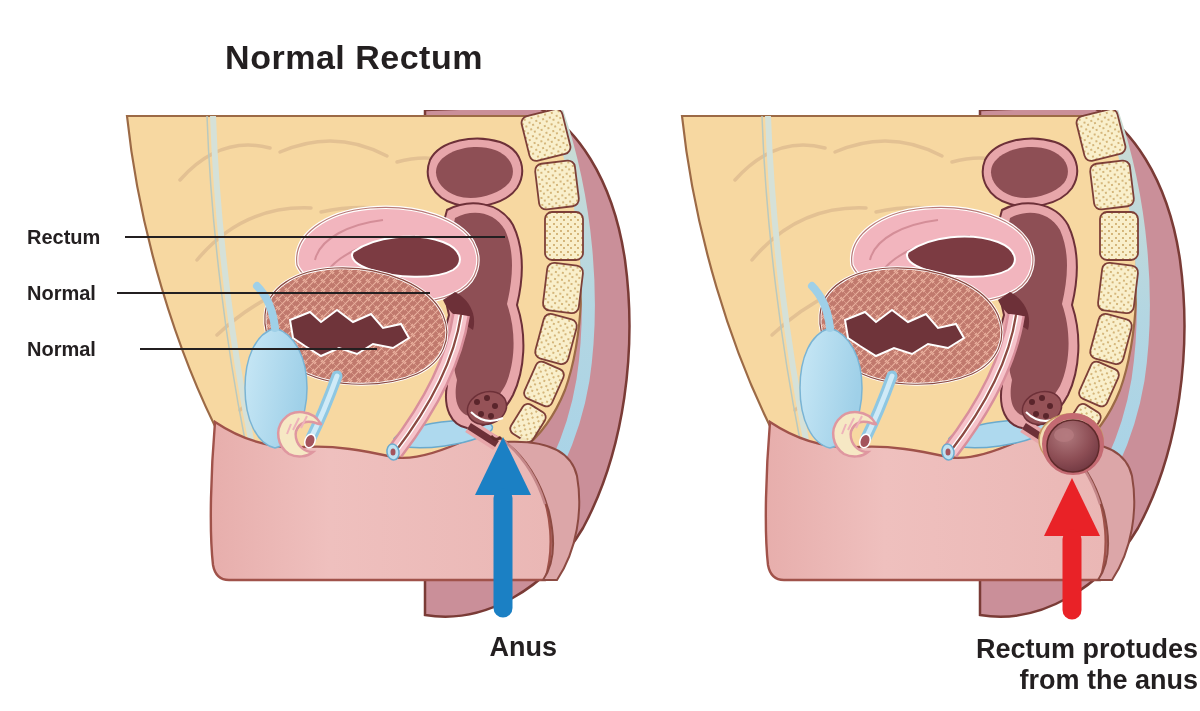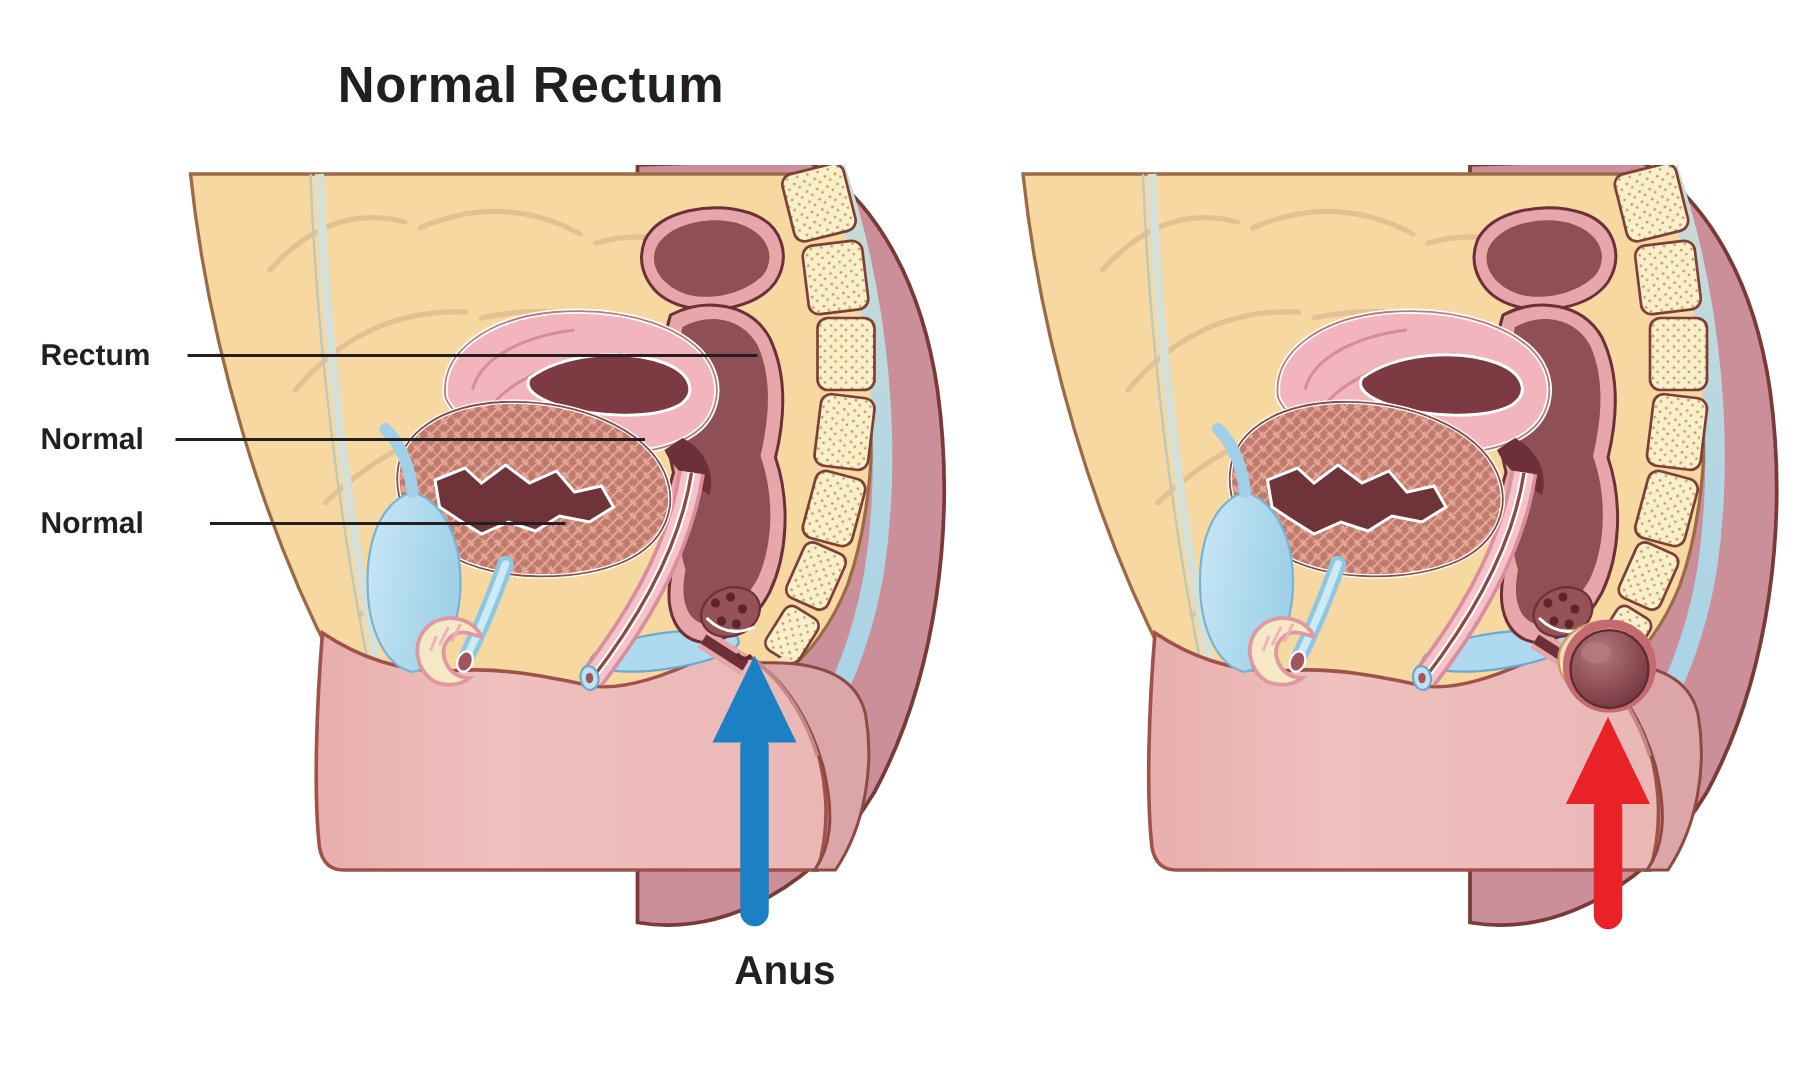--- a/index.html
+++ b/index.html
@@ -180,14 +180,15 @@
 
   <div class="leader" style="left:125px;top:236px;width:380px"></div>
   <div class="leader" style="left:117px;top:292px;width:313px"></div>
   <div class="leader" style="left:140px;top:348px;width:237px"></div>
 
   <div class="side-label" style="top:222px">Rectum</div>
   <div class="side-label" style="top:278px">Normal</div>
   <div class="side-label" style="top:334px">Normal</div>
 
   <div class="arrow-label anus">Anus</div>
+  <div class="arrow-label prolapse">Rectum protudes from the anus</div>
 
 </div>
 
 </body></html>

